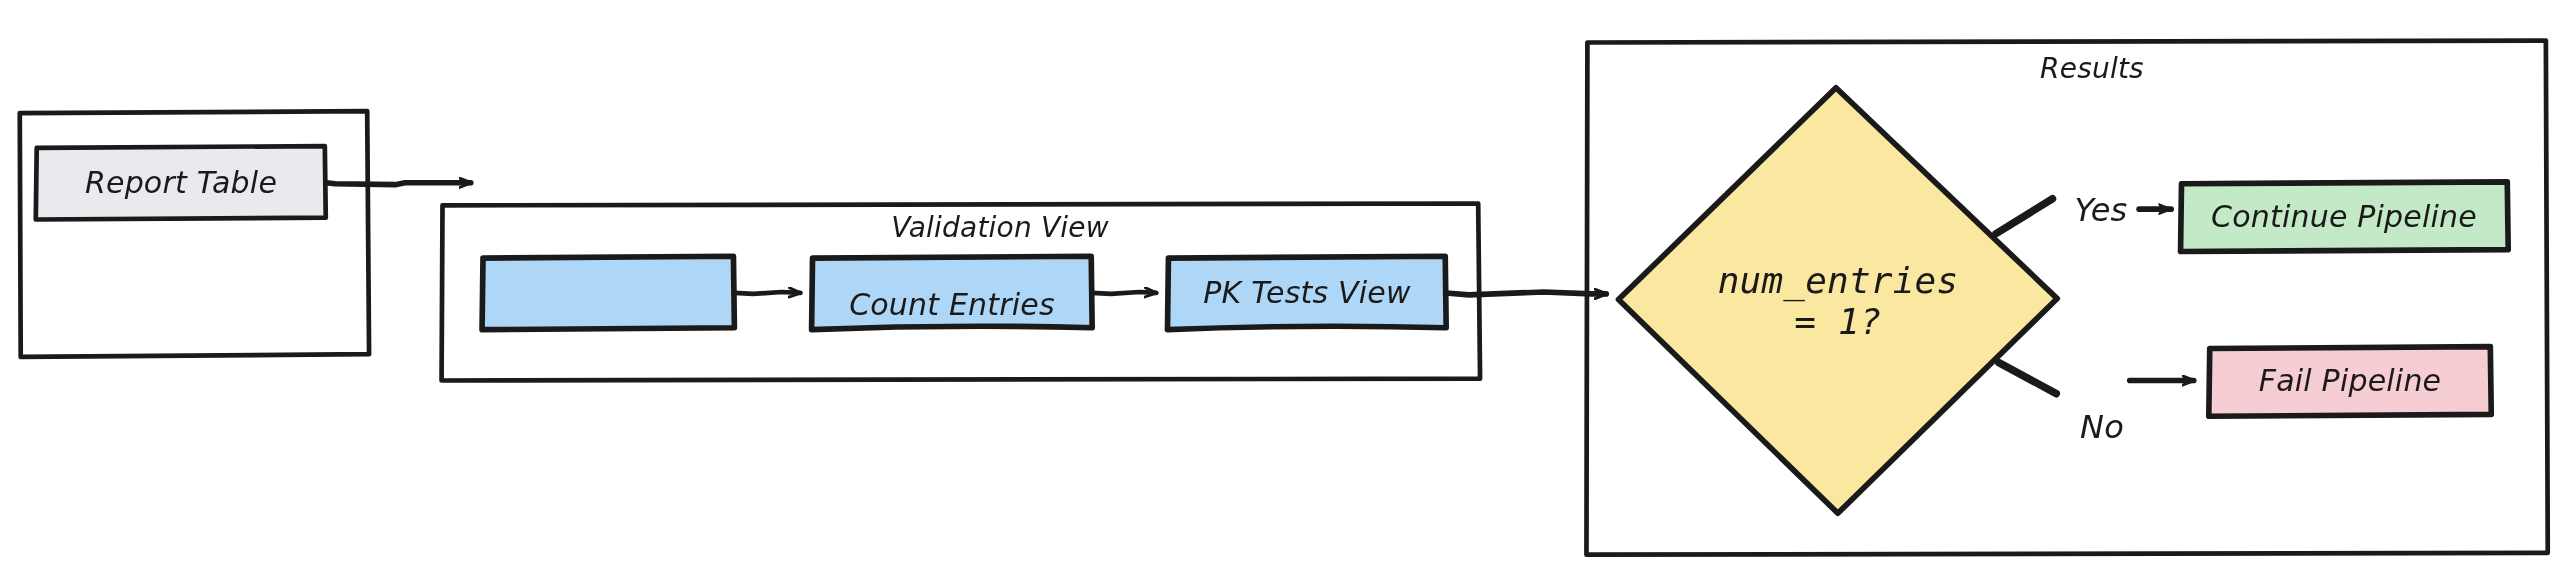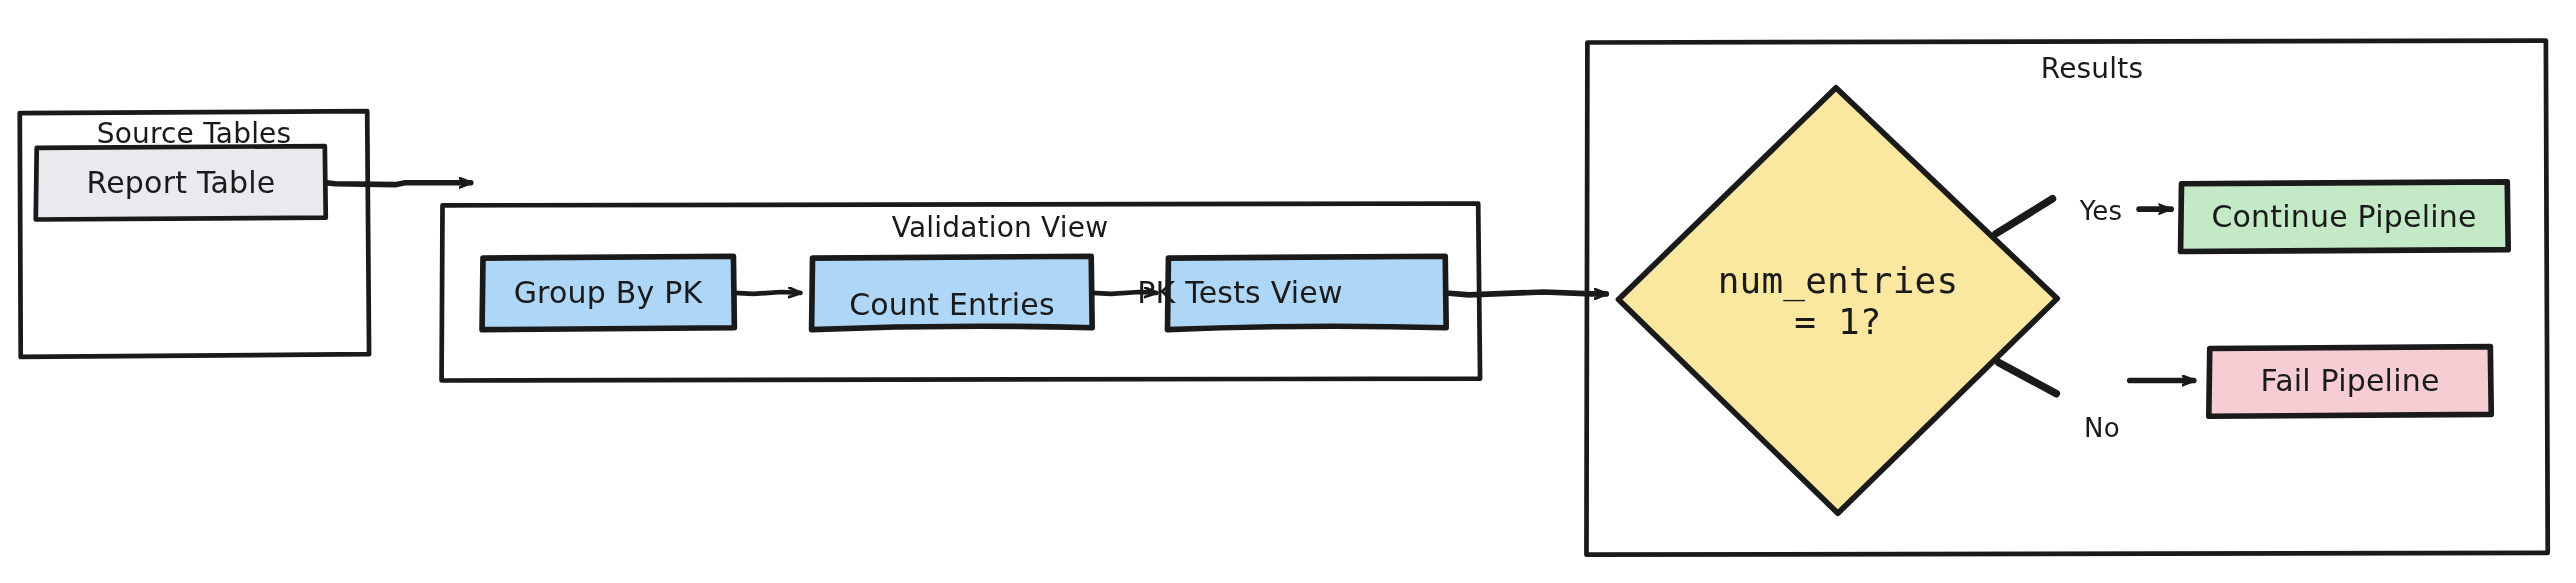--- a/index.html
+++ b/index.html
@@ -27,29 +27,30 @@
   }
   .lbl {
     position: absolute;
     font-family: "DejaVu Sans", sans-serif;
     color: #1a1a1a;
     white-space: pre;
     line-height: 1.18;
     letter-spacing: 0.2px;
     text-align: center;
     pointer-events: none;
+    font-style: italic;
   }
   .group-title {
     font-size: 28px;
   }
   .node-text {
     font-size: 30px;
   }
   .edge-text {
-    font-size: 26px;
+    font-size: 32px;
   }
   .mono-text {
     font-family: "DejaVu Sans Mono", monospace;
     font-size: 36px;
   }
   .ctr {
     transform: translate(-50%, -50%);
   }
 </style>
 </head>
@@ -127,33 +128,31 @@
       <path d="M2120,248 L2180,211" fill="none" stroke="#1a1a1a" stroke-width="8" stroke-linecap="round"></path>
       <path d="M2272,222 L2306,222" fill="none" stroke="#1a1a1a" stroke-width="6" stroke-linecap="round" marker-end="url(#arrow-solid)"></path>
     </g>
 
     <g>
       <path d="M2123,385 L2184,418" fill="none" stroke="#1a1a1a" stroke-width="8" stroke-linecap="round"></path>
       <path d="M2262,404 L2330,404" fill="none" stroke="#1a1a1a" stroke-width="6" stroke-linecap="round" marker-end="url(#arrow-open)"></path>
     </g>
   </svg>
 
-  <div class="lbl group-title ctr" style="left:194px; top:134px;">Source Tables</div>
 
   <div class="lbl group-title ctr" style="left:960px; top:228px;margin-left:40px;">Validation View</div>
 
   <div class="lbl group-title ctr" style="left:2092px; top:69px;">Results</div>
 
   <div class="lbl node-text ctr" style="left:181px; top:183px;">Report Table</div>
 
-  <div class="lbl node-text ctr" style="left:608px; top:293px;">Group By PK</div>
 
   <div class="lbl node-text ctr" style="left:952px; top:293px;margin-top:12px;">Count Entries</div>
 
-  <div class="lbl node-text ctr" style="left:1240px; top:293px;">PK Tests View</div>
+  <div class="lbl node-text ctr" style="left:1307px; top:293px;">PK Tests View</div>
 
   <div class="lbl mono-text ctr" style="left:1838px; top:281px;">num_entries</div>
 
   <div class="lbl mono-text ctr" style="left:1838px; top:322px;">= 1?</div>
 
   <div class="lbl node-text ctr" style="left:2344px; top:217px;">Continue Pipeline</div>
 
   <div class="lbl node-text ctr" style="left:2350px; top:381px;">Fail Pipeline</div>
 
   <div class="lbl edge-text ctr" style="left:2101px; top:211px;">Yes</div>

